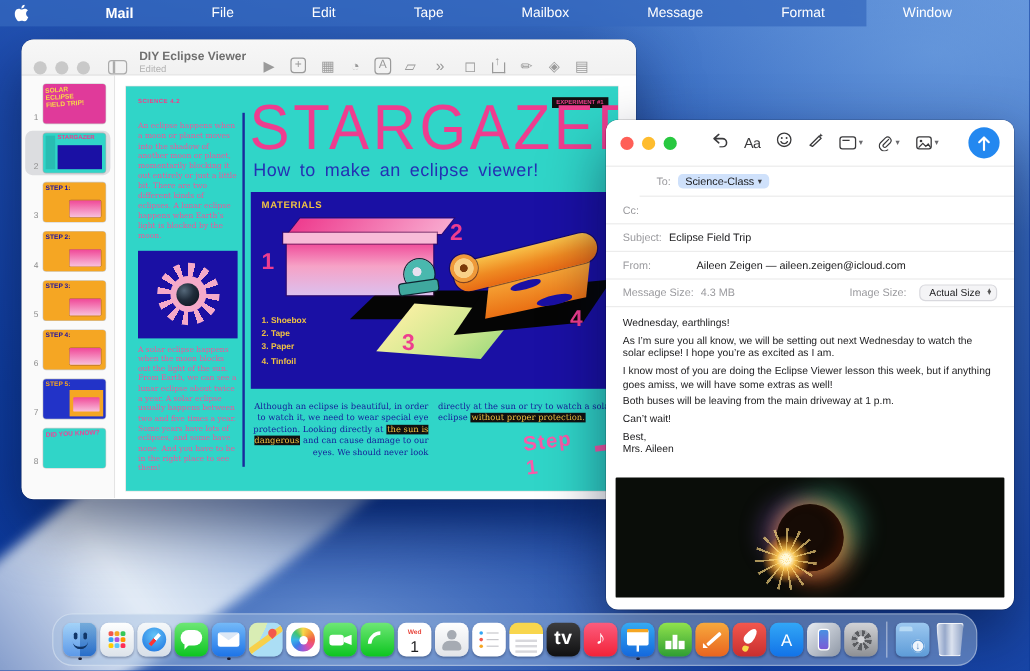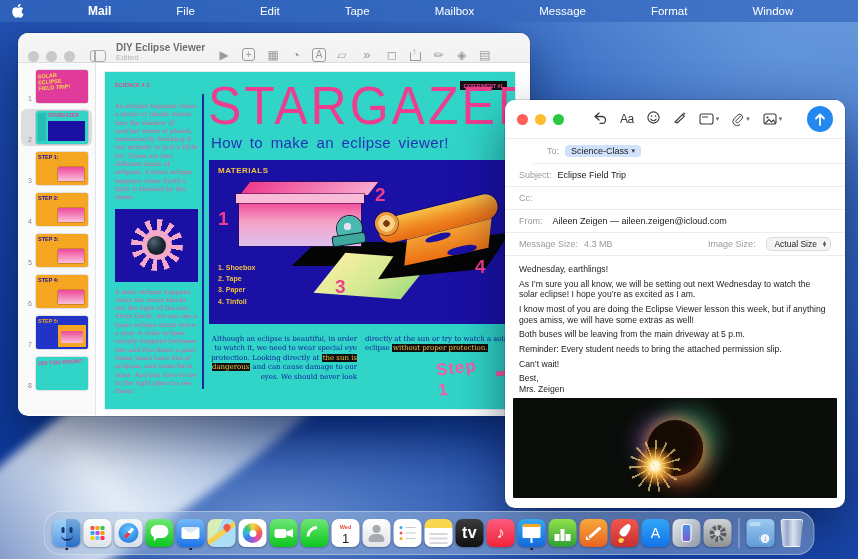--- a/index.html
+++ b/index.html
@@ -12,21 +12,21 @@
   .swoosh1 { position:absolute; left:-220px; top:360px; width:760px; height:150px;
     background:linear-gradient(90deg,rgba(255,255,255,0) 0%,rgba(236,243,250,.95) 40%,rgba(190,214,240,.4) 75%,rgba(255,255,255,0) 100%);
     transform:rotate(-36deg); border-radius:50%; filter:blur(5px); }
   .swoosh2 { position:absolute; left:60px; top:430px; width:620px; height:220px;
     background:radial-gradient(ellipse at 35% 40%, rgba(170,205,245,.55) 0%, rgba(170,205,245,0) 65%);
     filter:blur(8px); }
   .swoosh3 { position:absolute; right:-120px; top:-60px; width:500px; height:260px;
     background:radial-gradient(ellipse at 60% 40%, rgba(120,170,230,.5) 0%, rgba(120,170,230,0) 70%); }
 
   
-  .menubar { position:absolute; left:0; top:0; width:858px; height:22px; z-index:50;
+  .menubar { position:absolute; left:0; top:0; width:722px; height:22px; z-index:50;
     background:rgba(52,104,190,.72); display:flex; align-items:center; padding:0 12px; color:#fff;gap:48px; }
   .menubar .apple { width:13px; height:15px; margin-right:16px; display:flex; align-items:center; }
   .menu-item { font-size:11.5px; margin-right:17px; white-space:nowrap; }
   .menu-item.appname { font-weight:bold; font-size:12px; }
   .mb-right { margin-left:auto; display:flex; align-items:center; gap:13px; }
   .mb-right svg { display:block; }
   .siri-orb { width:13px; height:13px; border-radius:50%;
     background:conic-gradient(#ff7ab8,#b06ef0,#4a8cf0,#49d0e8,#7be0a8,#ffb36b,#ff7ab8); box-shadow:inset 0 0 2px rgba(255,255,255,.8); }
   .mb-clock { font-size:11.5px; display:flex; gap:7px; }
 
@@ -145,21 +145,21 @@
   .tl.red { background:#ff5f57; } .tl.yellow { background:#febc2e; } .tl.green { background:#28c840; }
   .mt-icons { display:flex; align-items:center; gap:13px; margin-left:22px; color:#3a3a3c; }
   .mt-aa { font-size:12px; color:#3a3a3c; letter-spacing:-.5px; }
   .chev::after { content:"▾"; font-size:7px; color:#6a6a6e; margin-left:2px; }
   .mt-group { display:flex; align-items:center; }
   .send-btn { margin-left:auto; width:26px; height:26px; border-radius:50%; background:#2388f0;
     display:flex; align-items:center; justify-content:center; }
 
   .mfields { border-top:1px solid #ececec; }
   .mfield { display:flex; align-items:center; padding:0 14px; border-bottom:1px solid #ececec; font-size:9px; }
-  .mf-to { height:25px;margin-left:28px; } .mf-cc { height:23px; } .mf-subject { height:23px; } .mf-from { height:23px; } .mf-size { height:23px; }
+  .mf-to { height:25px;margin-left:28px; } .mf-cc { height:23px; } .mf-subject { height:23px; } .mf-from { height:23px;gap:28px; } .mf-size { height:23px; }
   .mlabel { color:#9a9a9e; margin-right:6px; }
   .mvalue { color:#1a1a1c; }
   .mpill { background:#cfe1fb; border-radius:4px; padding:1px 6px; color:#1a1a1c; display:inline-flex; align-items:center; }
   .mpill::after { content:"▾"; font-size:7px; margin-left:3px; color:#3a3a3c; }
   .mf-size .right { margin-left:auto; display:flex; align-items:center; gap:5px; }
   .msel { background:#f4f4f6; border:1px solid #d9d9de; border-radius:5px; padding:1px 4px 1px 7px; font-size:8.5px;
     color:#1a1a1c; display:inline-flex; align-items:center; gap:6px; }
   .stepper { display:inline-flex; flex-direction:column; line-height:.55; font-size:6px; color:#555; }
 
   .mbody { padding:8px 14px 0 14px; font-size:8.6px; line-height:1.24; color:#1c1c1e; }
@@ -503,26 +503,26 @@
       </span>
   </div>
 
   <div class="mfields">
     <div class="mfield mf-to">
       <span class="mlabel">To:</span>
       <span class="mpill">
           <span>Science-Class</span>
         </span>
     </div>
+    <div class="mfield mf-cc">
+      <span class="mlabel">Cc:</span>
+    </div>
     <div class="mfield mf-subject">
       <span class="mlabel">Subject:</span>
       <span class="mvalue">Eclipse Field Trip</span>
-    </div>
-    <div class="mfield mf-cc">
-      <span class="mlabel">Cc:</span>
     </div>
     <div class="mfield mf-from">
       <span class="mlabel" style="margin-right:10px;">From:</span>
       <span class="mvalue">Aileen Zeigen — aileen.zeigen@icloud.com</span>
     </div>
     <div class="mfield mf-size">
       <span class="mlabel">Message Size:</span>
       <span class="mlabel">4.3 MB</span>
       <span class="right">
         <span class="mlabel">Image Size:</span>
@@ -534,25 +534,24 @@
             </span>
         </span>
       </span>
     </div>
   </div>
 
   <div class="mbody">
     <p>Wednesday, earthlings!</p>
     <p>As I’m sure you all know, we will be setting out next Wednesday to watch the solar eclipse! I hope you’re as excited as I am.</p>
     <p>I know most of you are doing the Eclipse Viewer lesson this week, but if anything goes amiss, we will have some extras as well!</p>
-    <p>Both buses will be leaving from the main driveway at 5 p.m.</p>
-    <p>Reminder: Every student needs to bring the attached permission slip.</p>
+    <p>Both buses will be leaving from the main driveway at 1 p.m.</p>
     <p>Can’t wait!</p>
     <p class="tight">Best,</p>
-    <p>Mrs. Zeigen</p>
+    <p>Mrs. Aileen</p>
   </div>
 
   <div class="mphoto">
     <div class="moon">
       <div class="burst"></div>
     </div>
   </div>
 </div>
 
 <div class="dock">

